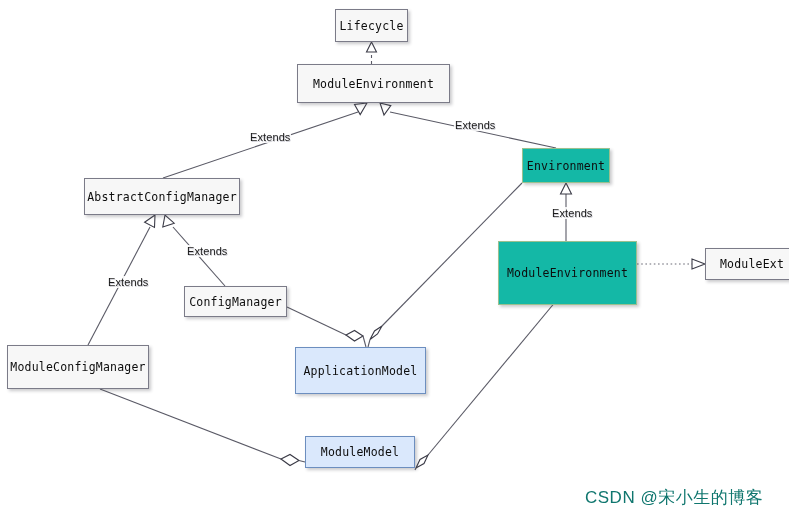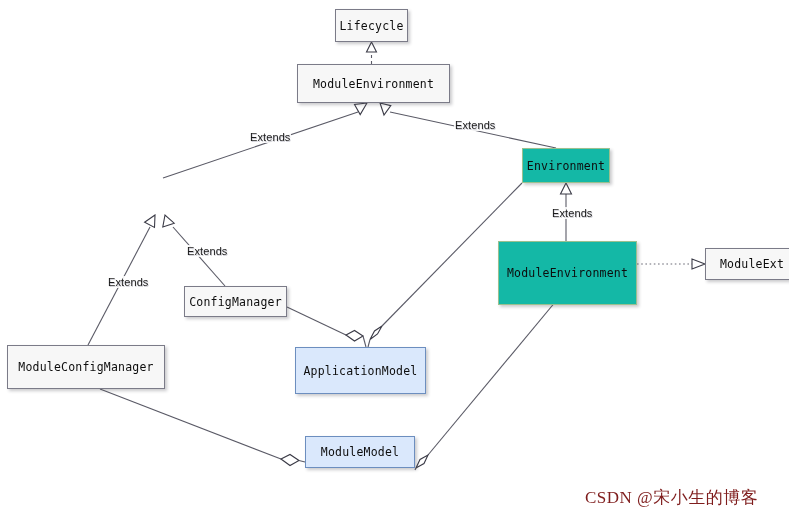--- a/index.html
+++ b/index.html
@@ -55,23 +55,23 @@
     font-size: 11px;
     color: #1a1a1a;
     background: rgba(255,255,255,0.88);
     padding: 0 1px;
     white-space: nowrap;
     letter-spacing: 0.1px;
     text-shadow: 0.7px 0.7px 0 rgba(190,190,200,0.8);
   }
   .watermark {
     position: absolute;
-    font-family: Liberation Serif, serif;
+    font-family: Liberation Sans, sans-serif;
     font-size: 17px;
-    color: #7f1d1d;
+    color: #0f766e;
     white-space: nowrap;
     letter-spacing: 0.5px;
   }
 </style>
 </head>
 <body>
 
 <div id="canvas">
 
   <svg id="edges" viewBox="0 0 789 519" xmlns="http://www.w3.org/2000/svg">
@@ -142,26 +142,29 @@
   </svg>
 
   <div class="node plain" style="left:335px; top:9px; width:73px; height:33px;">
     <span>Lifecycle</span>
   </div>
 
   <div class="node plain" style="left:297px; top:64px; width:153px; height:39px;">
     <span>ModuleEnvironment</span>
   </div>
 
+  <div class="node plain" style="left:84px; top:178px; width:156px; height:37px;">
+    <span>AbstractConfigManager</span>
+  </div>
 
   <div class="node plain" style="left:184px; top:286px; width:103px; height:31px;">
     <span>ConfigManager</span>
   </div>
 
-  <div class="node plain" style="left:7px; top:345px; width:158px; height:44px;">
+  <div class="node plain" style="left:7px; top:345px; width:142px; height:44px;">
     <span>ModuleConfigManager</span>
   </div>
 
   <div class="node blue" style="left:295px; top:347px; width:131px; height:47px;">
     <span>ApplicationModel</span>
   </div>
 
   <div class="node blue" style="left:305px; top:436px; width:110px; height:32px;">
     <span>ModuleModel</span>
   </div>

